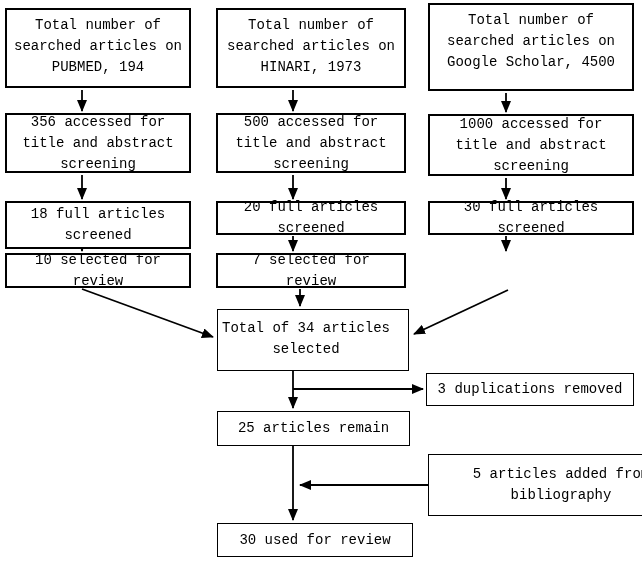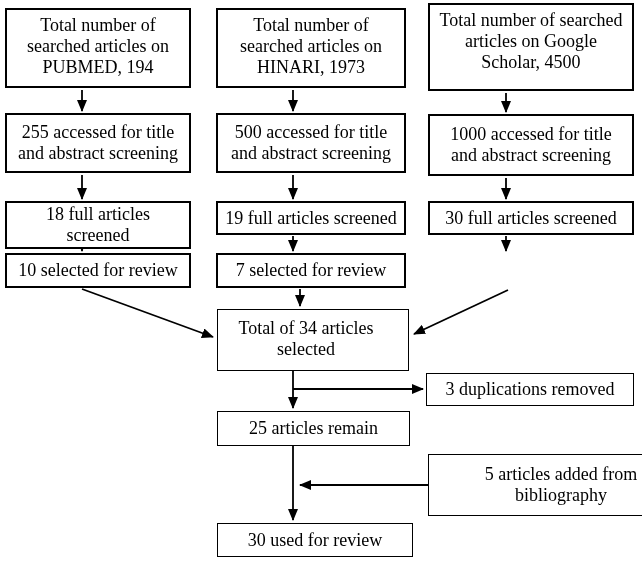--- a/index.html
+++ b/index.html
@@ -5,22 +5,22 @@
   html, body {
     margin: 0;
     padding: 0;
     background: #ffffff;
   }
   .diagram {
     position: relative;
     width: 642px;
     height: 562px;
     background: #ffffff;
-    font-family: Liberation Serif, serif;
-    font-size: 18px;
+    font-family: Liberation Mono, monospace;
+    font-size: 14px;
     line-height: 21px;
     color: #000000;
     overflow: hidden;
   }
   .arrows {
     position: absolute;
     left: 0;
     top: 0;
     width: 642px;
     height: 562px;
@@ -79,37 +79,37 @@
       <line x1="293" y1="389" x2="423" y2="389" marker-end="url(#ah)"></line>
       <line x1="293" y1="446" x2="293" y2="520" marker-end="url(#ah)"></line>
       <line x1="428" y1="485" x2="300" y2="485" marker-end="url(#ah)"></line>
     </g>
   </svg>
 
   <div class="box top-align" style="left:5px; top:8px; width:186px; height:80px;">
     <span>Total number of searched articles on PUBMED, 194</span>
   </div>
   <div class="box" style="left:5px; top:113px; width:186px; height:60px;">
-    <span>255 accessed for title and abstract screening</span>
+    <span>356 accessed for title and abstract screening</span>
   </div>
   <div class="box" style="left:5px; top:201px; width:186px; height:48px;">
     <span>18 full articles screened</span>
   </div>
   <div class="box" style="left:5px; top:253px; width:186px; height:35px;">
     <span>10 selected for review</span>
   </div>
 
   <div class="box top-align" style="left:216px; top:8px; width:190px; height:80px;">
     <span>Total number of searched articles on HINARI, 1973</span>
   </div>
   <div class="box" style="left:216px; top:113px; width:190px; height:60px;">
     <span>500 accessed for title and abstract screening</span>
   </div>
   <div class="box" style="left:216px; top:201px; width:190px; height:34px;">
-    <span>19 full articles screened</span>
+    <span>20 full articles screened</span>
   </div>
   <div class="box" style="left:216px; top:253px; width:190px; height:35px;">
     <span>7 selected for review</span>
   </div>
 
   <div class="box top-align" style="left:428px; top:3px; width:206px; height:88px;">
     <span>Total number of searched articles on Google Scholar, 4500</span>
   </div>
   <div class="box" style="left:428px; top:114px; width:206px; height:62px;">
     <span>1000 accessed for title and abstract screening</span>

